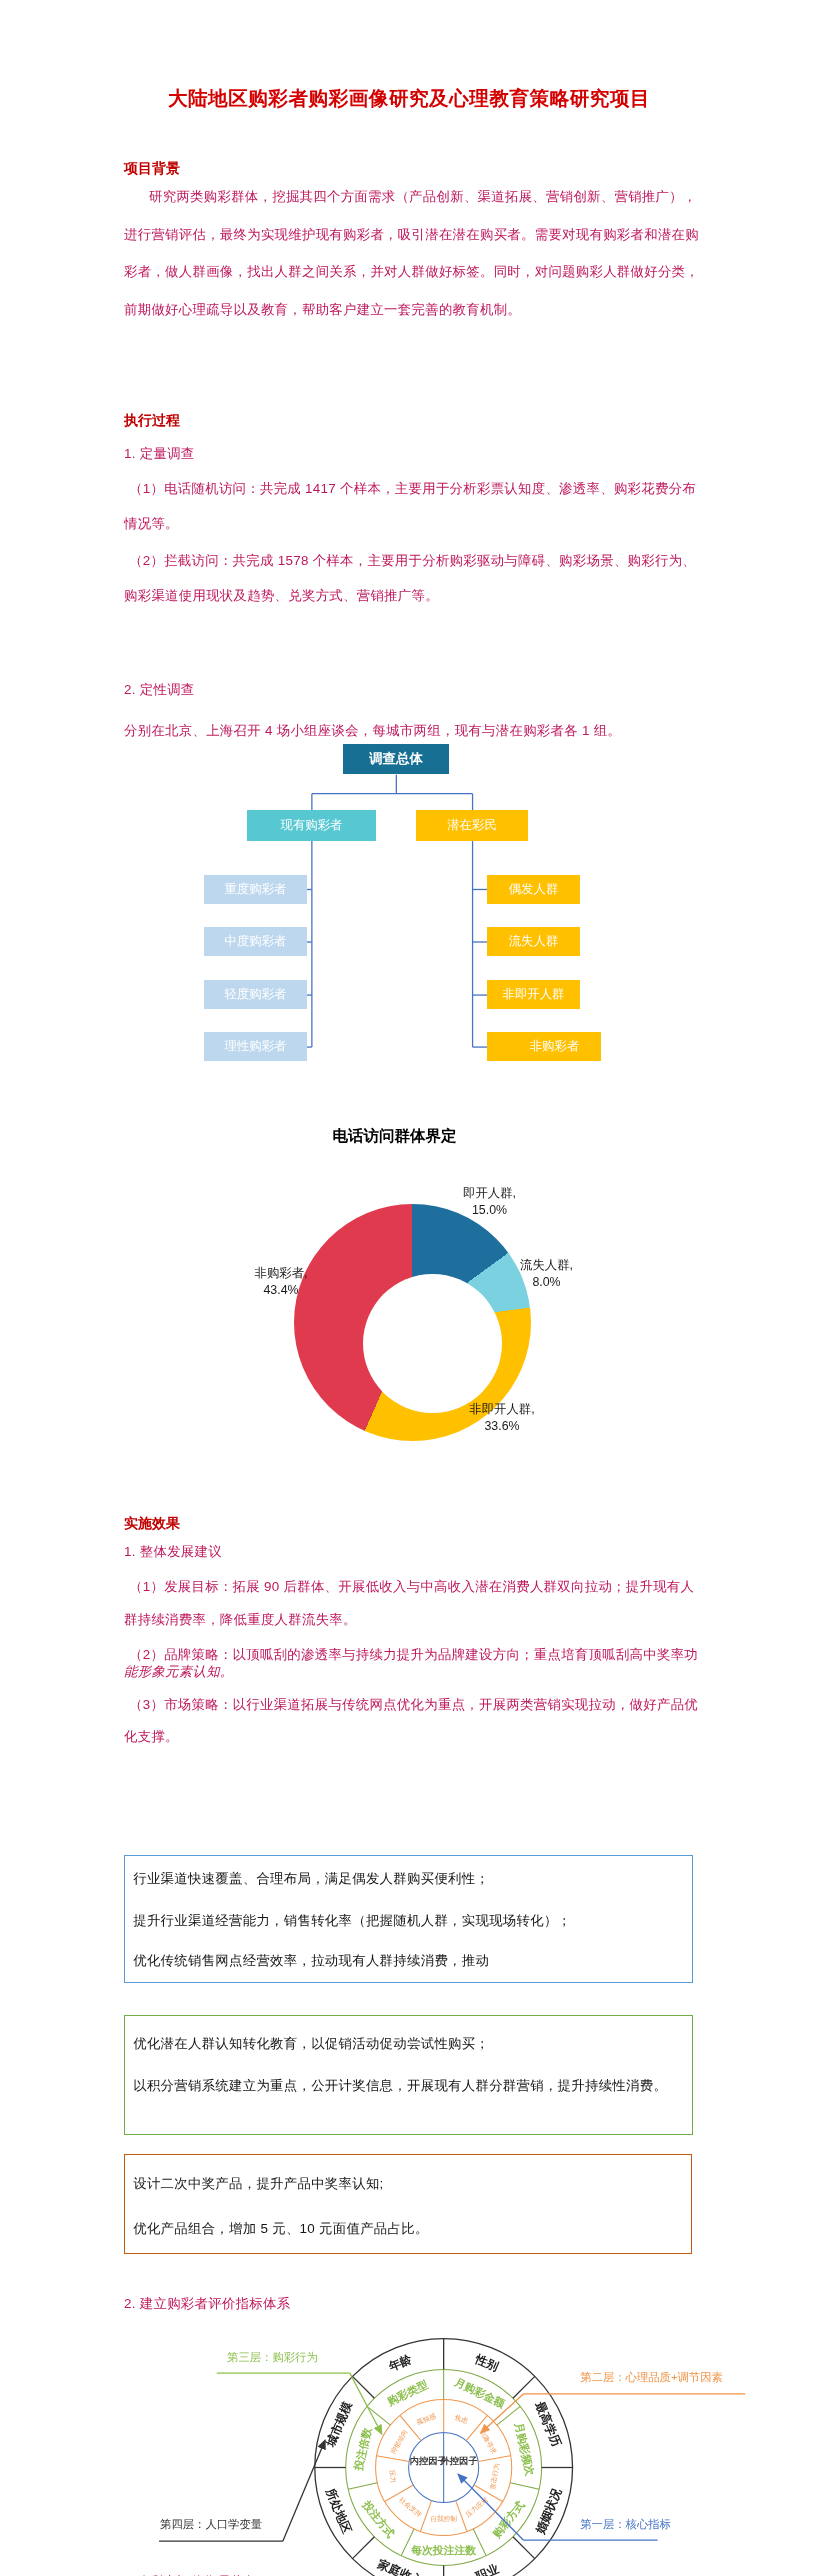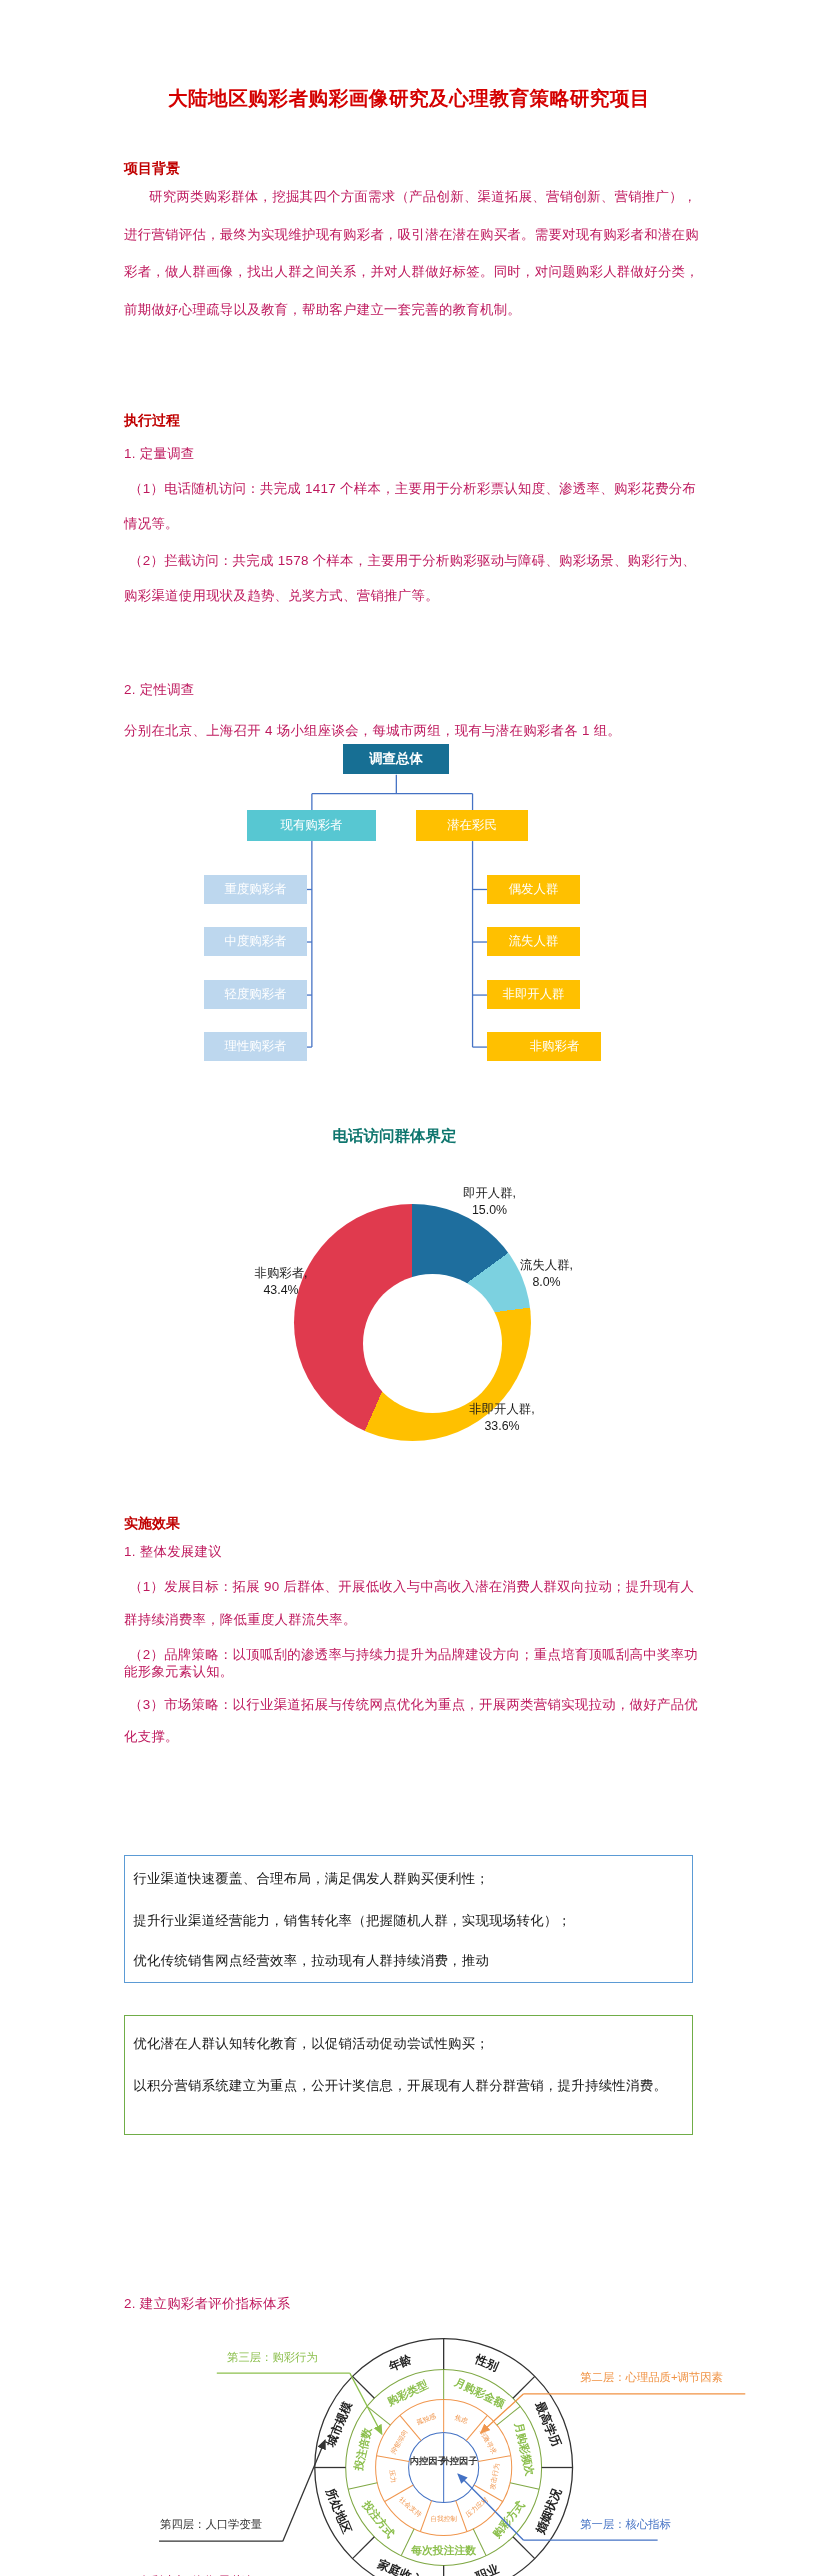--- a/index.html
+++ b/index.html
@@ -2,21 +2,21 @@
 <html style="font-size:8.2px"><head>
 <meta charset="utf-8">
 <style>
   html,body{margin:0;padding:0;background:#fff;}
   body{font-family:"Liberation Sans","DejaVu Sans",sans-serif;color:#111;}
   .page{position:relative;width:818px;height:3117px;background:#fff;overflow:hidden;}
   .abs{position:absolute;}
   .doc-title{width:100%;text-align:center;font-size:19.6px;font-weight:bold;color:#d40000;letter-spacing:0.5px;white-space:nowrap;}
   .h1{font-size:14px;font-weight:bold;color:#c00000;white-space:nowrap;}
   .bodyline{font-size:13.4px;line-height:18.5px;color:#be185d;white-space:nowrap;letter-spacing:0.3px;}
-  .chart-title{font-size:15.5px;font-weight:bold;color:#0f766e;text-align:center;white-space:nowrap;}
+  .chart-title{font-size:15.5px;font-weight:bold;color:#000000;text-align:center;white-space:nowrap;}
   
   .node{position:absolute;display:flex;align-items:center;justify-content:center;color:#fff;font-size:12.4px;white-space:nowrap;}
   .node.root{background:#176f94;font-weight:bold;font-size:13.4px;}
   .node.teal{background:#57c7d2;}
   .node.amber{background:#ffc000;}
   .node.lblue{background:#bdd7ee;}
   
   .donut{position:absolute;border-radius:50%;}
   .donut-hole{position:absolute;background:#fff;border-radius:50%;}
   .donut-label{position:absolute;text-align:center;font-size:12.4px;line-height:16.5px;color:#1a1a1a;}
@@ -98,32 +98,36 @@
   <div class="donut-label" style="left:232px;top:1265px;width:98px;">
       <div class="dl-name">非购彩者,</div>
       <div class="dl-val">43.4%</div>
     </div>
 
   <div class="abs h1" style="top:1515px;left:124px;">实施效果</div>
   <div class="abs bodyline" style="top:1543px;left:124px;">1. 整体发展建议</div>
   <div class="abs bodyline" style="top:1578px;left:129px;">（1）发展目标：拓展 90 后群体、开展低收入与中高收入潜在消费人群双向拉动；提升现有人</div>
   <div class="abs bodyline" style="top:1611px;left:124px;">群持续消费率，降低重度人群流失率。</div>
   <div class="abs bodyline" style="top:1646px;left:129px;">（2）品牌策略：以顶呱刮的渗透率与持续力提升为品牌建设方向；重点培育顶呱刮高中奖率功</div>
-  <div class="abs bodyline" style="top:1663px;left:124px;">能形象元素认知。</div>
+  <div class="abs bodyline" style="top:1663px;left:124px;font-style:italic;">能形象元素认知。</div>
   <div class="abs bodyline" style="top:1696px;left:129px;">（3）市场策略：以行业渠道拓展与传统网点优化为重点，开展两类营销实现拉动，做好产品优</div>
   <div class="abs bodyline" style="top:1728px;left:124px;">化支撑。</div>
 
   <div class="advice-box box-green" style="left:124px;top:2015px;width:567px;height:118px;">
     <div class="bline" style="top:18.5px;">优化潜在人群认知转化教育，以促销活动促动尝试性购买；</div>
     <div class="bline" style="top:61px;">以积分营销系统建立为重点，公开计奖信息，开展现有人群分群营销，提升持续性消费。</div>
   </div>
   <div class="advice-box box-blue" style="left:124px;top:1855px;width:567px;height:126px;">
     <div class="bline" style="top:14.4px;">行业渠道快速覆盖、合理布局，满足偶发人群购买便利性；</div>
     <div class="bline" style="top:56px;">提升行业渠道经营能力，销售转化率（把握随机人群，实现现场转化）；</div>
     <div class="bline" style="top:96px;">优化传统销售网点经营效率，拉动现有人群持续消费，推动</div>
+  </div>
+  <div class="advice-box box-orange" style="left:124px;top:2154px;width:566px;height:98px;">
+    <div class="bline" style="top:20px;">设计二次中奖产品，提升产品中奖率认知;</div>
+    <div class="bline" style="top:65px;">优化产品组合，增加 5 元、10 元面值产品占比。</div>
   </div>
 
   <div class="abs bodyline" style="top:2295px;left:124px;">2. 建立购彩者评价指标体系</div>
 
   <svg class="abs" id="ringSvg" style="left:124px;top:2336px;" width="629" height="263" viewBox="0 0 1220 510">
     <defs>
       <marker id="arrG" markerWidth="10" markerHeight="10" refX="7" refY="3.5" orient="auto">
           <path d="M0,0 L8,3.5 L0,7 z" fill="#8cbf4d"></path>
         </marker>
       <marker id="arrO" markerWidth="10" markerHeight="10" refX="7" refY="3.5" orient="auto">

